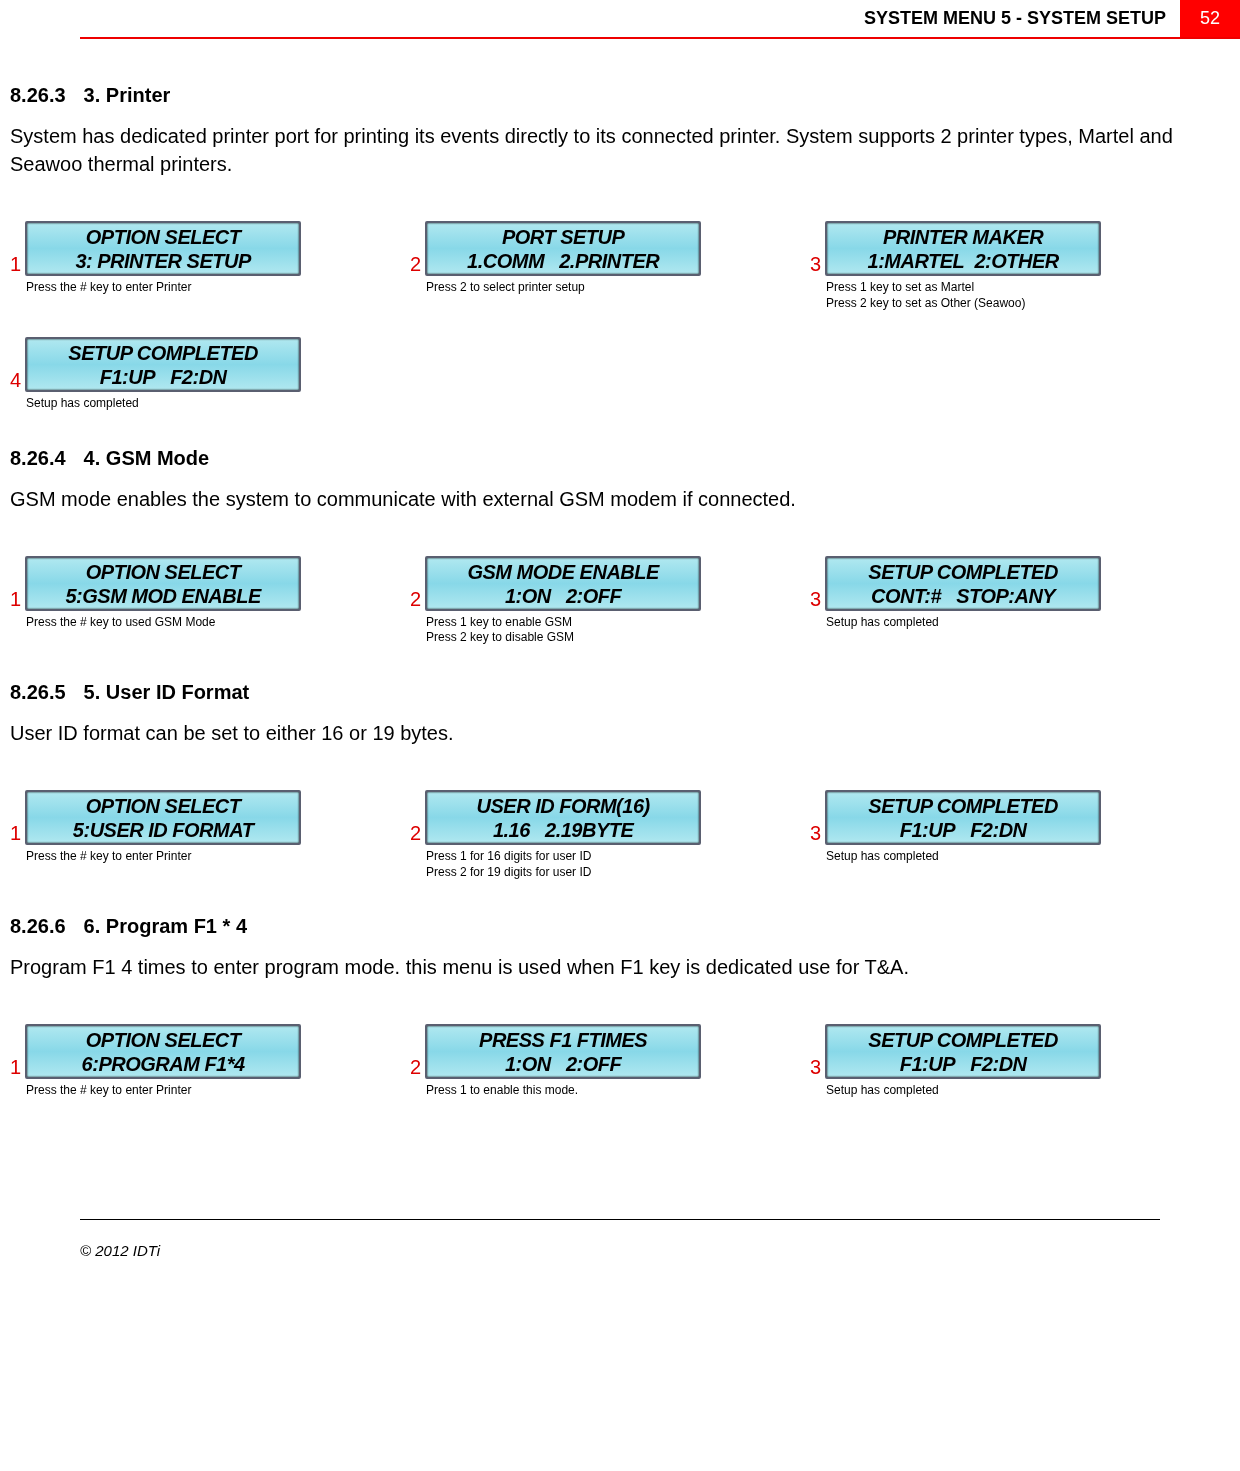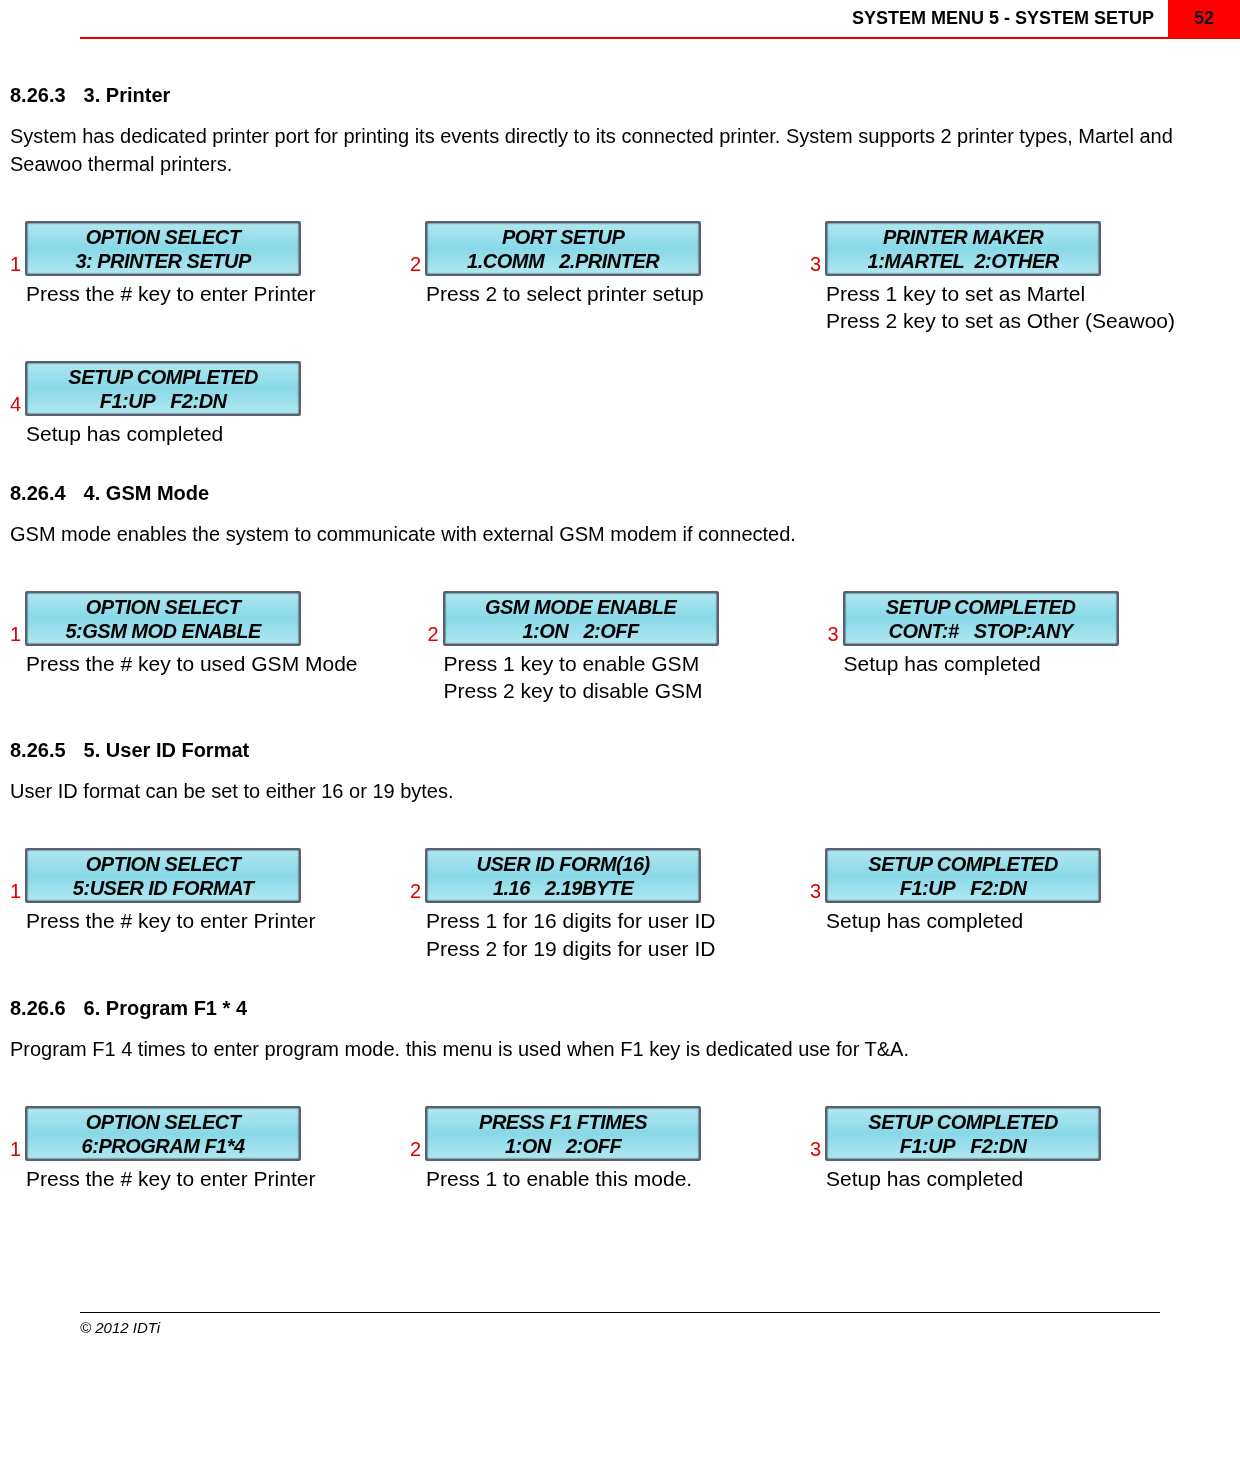--- a/index.html
+++ b/index.html
@@ -21,23 +21,23 @@
       flex: 1;
     }
     .header-title {
       background: #fff;
       padding: 8px 14px;
       font-weight: bold;
       font-size: 18px;
     }
     .page-num {
       background: #f00;
-      color: #0f172a;
-      font-weight: bold;
-      padding: 8px 26px;
+      color: #ffffff;
+      font-weight: normal;
+      padding: 8px 20px;
       font-size: 18px;
     }
     .content {
       padding: 10px 28px 0 10px;
     }
     .section-heading {
       font-weight: bold;
       font-size: 20px;
       margin: 35px 0 15px 0;
     }
@@ -82,32 +82,32 @@
       line-height: 1.2;
       box-shadow: inset 0 0 2px #000;
       min-width: 260px;
       letter-spacing: -0.5px;
       margin-top: 8px;
     }
     .lcd-line {
       white-space: nowrap;
     }
     .caption {
-      font-size: 21px;
+      font-size: 12px;
       margin-top: 4px;
       line-height: 1.3;
       margin-left: 16px;
     }
     .caption div {
       white-space: nowrap;
     }
     .footer {
       border-top: 1px solid #000;
       margin: 120px 80px 0 80px;
-      padding-top: 6px;
+      padding-top: 22px;
       font-style: italic;
       font-size: 15px;
     }
   </style>
 </head>
 <body>
 
 <div class="header-bar">
   <div class="header-spacer"></div>
   <div class="header-title">SYSTEM MENU 5 - SYSTEM SETUP</div>

